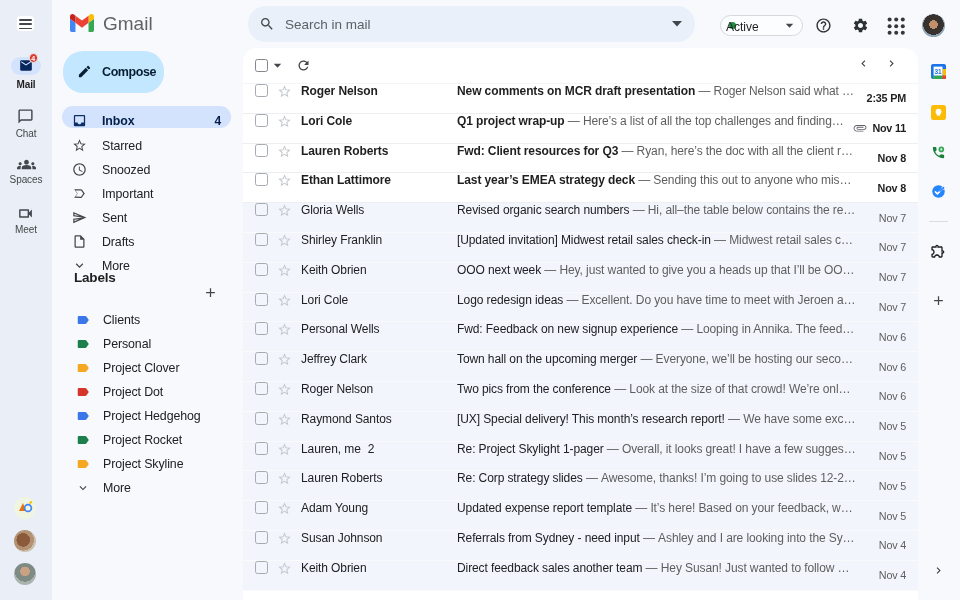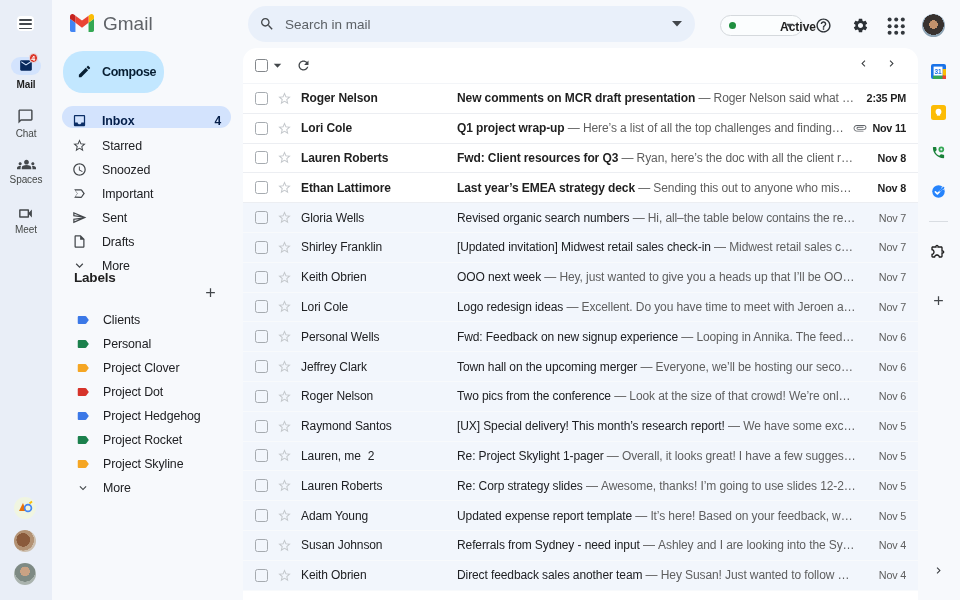--- a/index.html
+++ b/index.html
@@ -1,21 +1,21 @@
 <!DOCTYPE html>
 <html><head><meta charset="utf-8"><style>
 *{margin:0;padding:0;box-sizing:border-box}
 html,body{width:960px;height:600px;overflow:hidden}
 body{font-family:"Liberation Sans",sans-serif;background:#f7f9fc;position:relative}
 .abs{position:absolute}
 .rail{position:absolute;left:0;top:0;width:52px;height:600px;background:#e9eef7}
 .card{position:absolute;left:243px;top:48px;width:675px;height:552px;background:#fff;border-radius:14px 14px 0 0;overflow:hidden}
 .tb{height:36px;display:flex;align-items:center;padding-left:12px;position:relative;border-bottom:1px solid #f3f5f8}
 .cbx{width:13px;height:13px;border:1.5px solid #83878b;border-radius:2.5px}
-.row{display:flex;align-items:center;height:29.8px;padding:0 12px;border-bottom:1px solid #eceef2;background:#fff}
+.row{display:flex;height:29.8px;padding:0 12px;border-bottom:1px solid #eceef2;background:#fff}
 .row.read{background:#f2f6fc;border-bottom-color:#f8fafc}
 .row .cb{width:13px;height:13px;border:1.5px solid #a6abb0;border-radius:2.5px;margin-right:9px;flex:none}
 .row .st{flex:none;margin-right:9px;width:15px;height:15px}
 .sender{width:156px;flex:none;font-size:12px;letter-spacing:-0.1px;color:#202124;white-space:nowrap;overflow:hidden}
 .line{flex:1;min-width:0;font-size:12px;letter-spacing:-0.1px;color:#5e5e5e;white-space:nowrap;overflow:hidden;text-overflow:ellipsis}
 .subj{color:#202124}
 .date{flex:none;margin-left:6px;font-size:10.8px;letter-spacing:-0.2px;color:#5e5e5e;display:flex;align-items:center;justify-content:flex-end;min-width:44px}
 .row.unread .sender,.row.unread .subj{font-weight:bold;color:#1f1f1f}
 .row.unread .date{font-weight:bold;color:#1f1f1f}
 .navitem{position:absolute;left:62px;width:169px;height:24px;display:flex;align-items:flex-end;font-size:12.4px;letter-spacing:-0.1px;color:#202124}
@@ -113,21 +113,21 @@
 <div class="abs" style="left:248px;top:6px;width:447px;height:36px;background:#e9f0fa;border-radius:18px"></div>
 <svg class="abs" style="left:259px;top:16px" width="16" height="16" viewBox="0 0 24 24" fill="#43474b">
     <path d="M15.5 14h-.79l-.28-.27C15.41 12.59 16 11.11 16 9.5 16 5.91 13.09 3 9.5 3S3 5.91 3 9.5 5.91 16 9.5 16c1.61 0 3.09-.59 4.23-1.57l.27.28v.79l5 4.99L20.49 19l-4.99-5zm-6 0C7.01 14 5 11.99 5 9.5S7.01 5 9.5 5 14 7.01 14 9.5 11.99 14 9.5 14z"></path>
   </svg>
 <div class="abs" style="left:285px;top:17px;font-size:13.5px;color:#5c6166">Search in mail</div>
 <svg class="abs" style="left:671px;top:20px" width="12" height="8" viewBox="0 0 12 8" fill="#43474b">
     <path d="M1 1l5 5.4L11 1z"></path>
   </svg>
 <div class="abs" style="left:720px;top:15px;width:83px;height:21px;border:1px solid #d5d9dd;border-radius:11px;background:#fbfdfe"></div>
 <div class="abs" style="left:729px;top:22px;width:7px;height:7px;border-radius:50%;background:#1e8e3e"></div>
-<div class="abs" style="left:780px;top:19.5px;font-size:12px;font-weight:bold;color:#1f1f1f">Active</div>
+<div class="abs" style="left:726px;top:19.5px;font-size:12px;font-weight:normal;color:#1f1f1f">Active</div>
 <svg class="abs" style="left:785px;top:23px" width="9" height="6" viewBox="0 0 12 8" fill="#43474b">
     <path d="M1 1l5 5.4L11 1z"></path>
   </svg>
 <svg class="abs" style="left:815px;top:16.5px;fill:#2c3136" width="17" height="17" viewBox="0 0 24 24">
     <use href="#help"></use>
   </svg>
 <svg class="abs" style="left:851.5px;top:16.5px;fill:#2c3136" width="17" height="17" viewBox="0 0 24 24">
     <use href="#gear"></use>
   </svg>
 <svg class="abs" style="left:887px;top:17px" width="18" height="18" viewBox="0 0 18 18">

